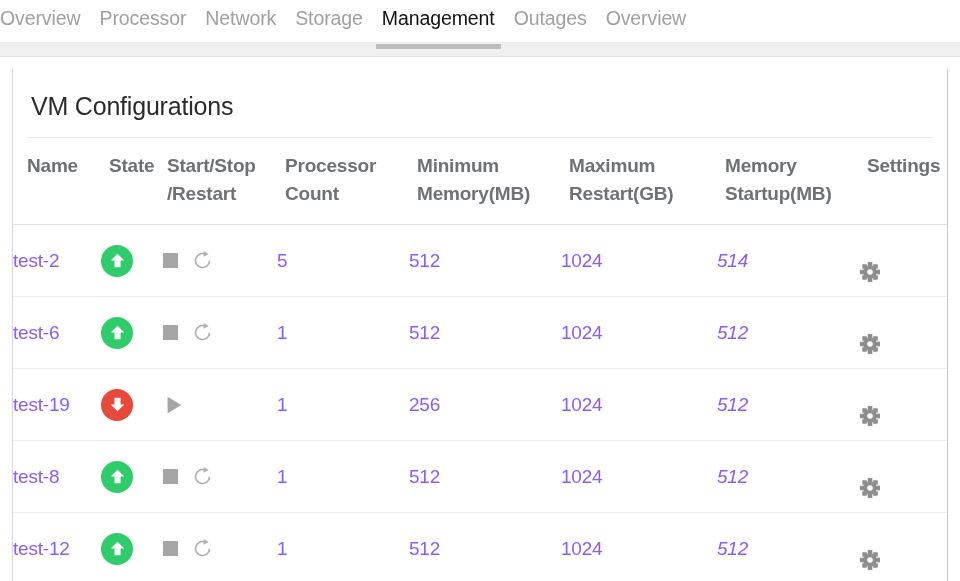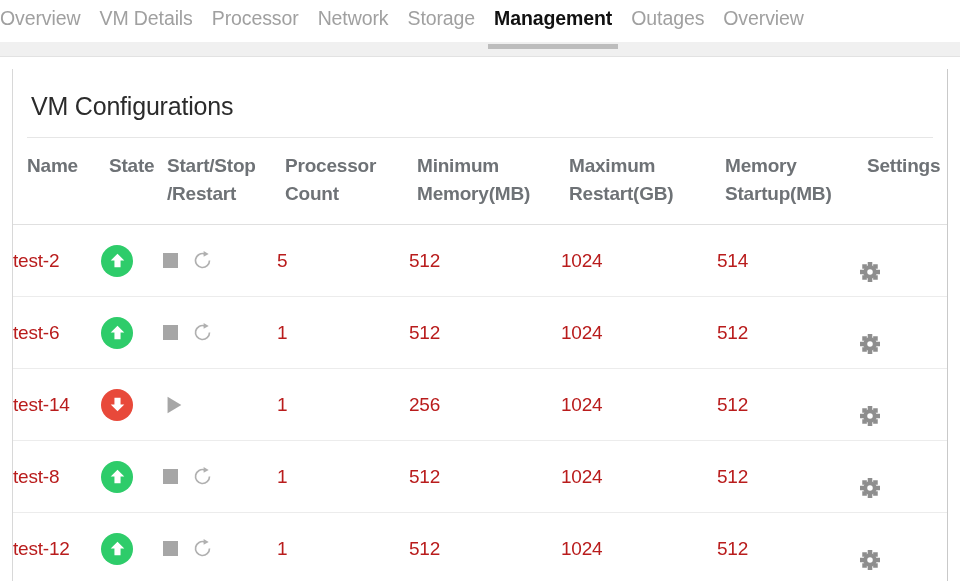--- a/index.html
+++ b/index.html
@@ -31,21 +31,21 @@
     padding: 0 0 10px 0;
     margin-right: 19px;
     position: relative;
     white-space: nowrap;
     line-height: 24px;
     letter-spacing: -0.1px;
   }
   .tab:first-child { }
   .tab.active {
     color: #111111;
-    font-weight: bold;
+    font-weight: normal;
   }
   .tab.active .tab-underline {
     position: absolute;
     left: -6px;
     right: -6px;
     bottom: -9px;
     height: 5px;
     background: #bdbdbd;
   }
 
@@ -91,21 +91,21 @@
     color: #6e7276;
     text-align: left;
     vertical-align: top;
     padding: 14px 0 16px 8px;
     line-height: 28px;
     border-bottom: 1px solid #e0e0e0;
     letter-spacing: -0.2px;
   }
   table.vmtable td {
     font-size: 19px;
-    color: #b91c1c;
+    color: #8b5cf6;
     text-align: left;
     vertical-align: middle;
     height: 71px;
     padding: 0;
     border-bottom: 1px solid #ececec;
     letter-spacing: -0.2px;
   }
 
   
   .col-name     { width: 88px;  padding-left: 14px !important; }
@@ -115,21 +115,21 @@
   .col-minmem   { width: 152px; }
   .col-maxmem   { width: 156px; }
   .col-startmem { width: 142px; }
   .col-settings { width: auto; }
 
   th.col-ctrl { text-align: right; padding-right: 6px !important; }
 
   td.cell-name     { padding-left: 14px; }
   td.cell-minmem   { padding-left: 2px; }
   td.cell-maxmem   { padding-left: 2px; }
-  td.cell-startmem { padding-left: 2px; }
+  td.cell-startmem { padding-left: 2px; font-style: italic; }
 
   
   .state-badge {
     width: 32px;
     height: 32px;
     border-radius: 50%;
     display: inline-flex;
     align-items: center;
     justify-content: center;
     vertical-align: middle;
@@ -154,21 +154,20 @@
   .icon-restart svg { display: block; }
   .icon-play svg { display: block; }
   .icon-gear { padding-left: 24px; }
   .icon-gear svg { display: block; }
 </style>
 </head>
 <body>
 
 <div class="tabbar">
     <div class="tab"><span>Overview</span></div>
-    <div class="tab"><span>VM Details</span></div>
     <div class="tab"><span>Processor</span></div>
     <div class="tab"><span>Network</span></div>
     <div class="tab"><span>Storage</span></div>
     <div class="tab active"><span>Management</span><span class="tab-underline"></span></div>
     <div class="tab"><span>Outages</span></div>
     <div class="tab"><span>Overview</span></div>
   </div>
 <div class="tabstrip-shadow"></div>
 
 <div class="card">
@@ -268,21 +267,21 @@
           <td class="cell-startmem">512</td>
           <td><span class="icon-gear"><svg width="22" height="22" viewBox="0 0 24 24">
                 <g fill="#8e8e8e">
                   <path d="M17.9 9.5 h5 v5 h-5 z M15.439696961967002 15.439696961966998 h5 v5 h-5 z M9.5 17.9 h5 v5 h-5 z M3.560303038033001 15.439696961967002 h5 v5 h-5 z M1.0999999999999996 9.500000000000002 h5 v5 h-5 z M3.560303038032999 3.560303038033001 h5 v5 h-5 z M9.499999999999998 1.0999999999999996 h5 v5 h-5 z M15.439696961966998 3.560303038032999 h5 v5 h-5 z "></path>
                   <circle cx="12" cy="12" r="7.4"></circle>
                   <circle cx="12" cy="12" r="3.0" fill="#ffffff"></circle>
                 </g>
               </svg></span></td>
         </tr>
         <tr>
-          <td class="cell-name">test-14</td>
+          <td class="cell-name">test-19</td>
           <td><span class="state-badge stopped">
               <svg width="17" height="17" viewBox="0 0 20 20">
                 <path fill="#ffffff" d="M10 18 L2 10 L6.4 10 L6.4 2 L13.6 2 L13.6 10 L18 10 Z"></path>
               </svg>
             </span></td>
           <td>
             <div class="ctrl-group">
               <span class="icon-play">
                 <svg width="22" height="22" viewBox="0 0 24 24">
                   <path d="M5 3 L20 12 L5 21 Z" fill="#a6a6a6"></path>

